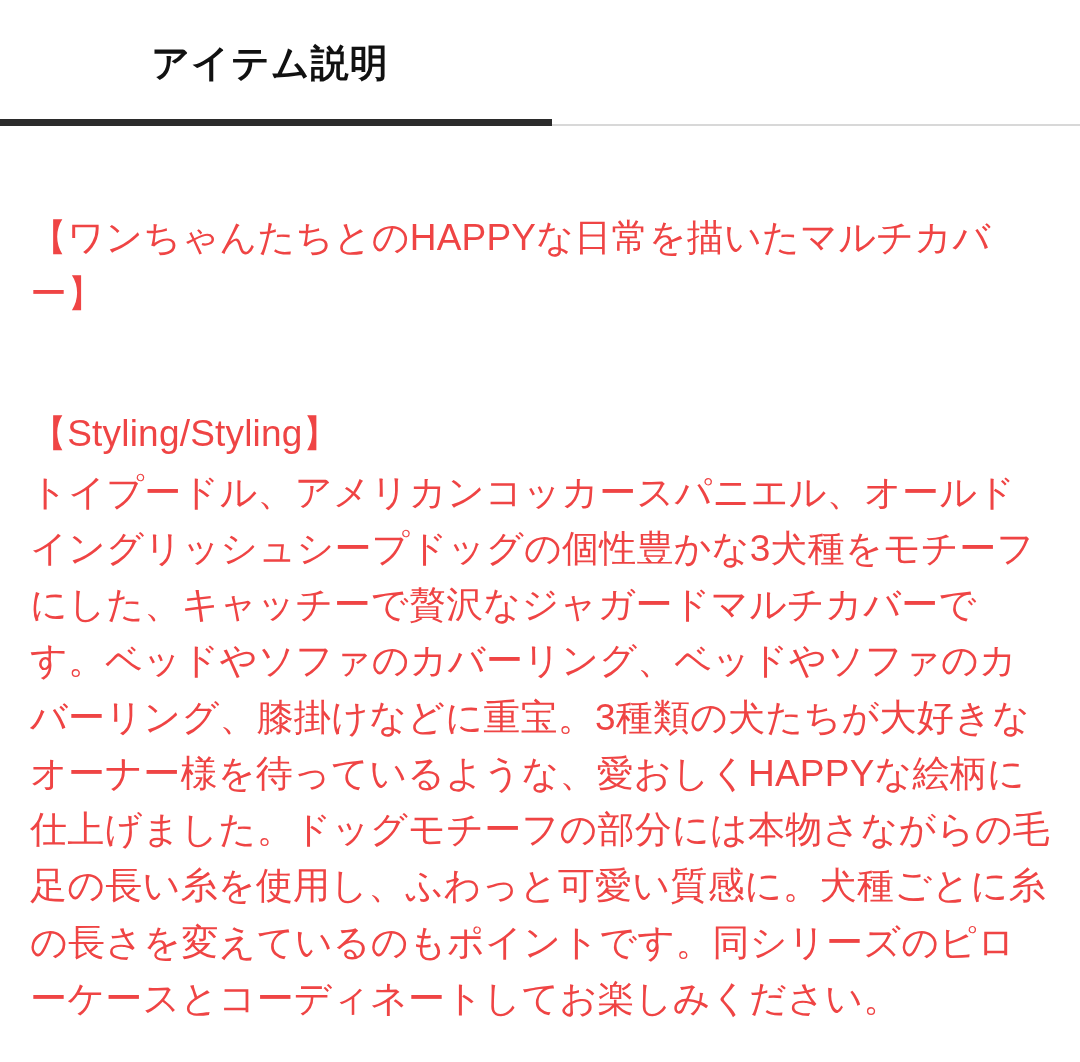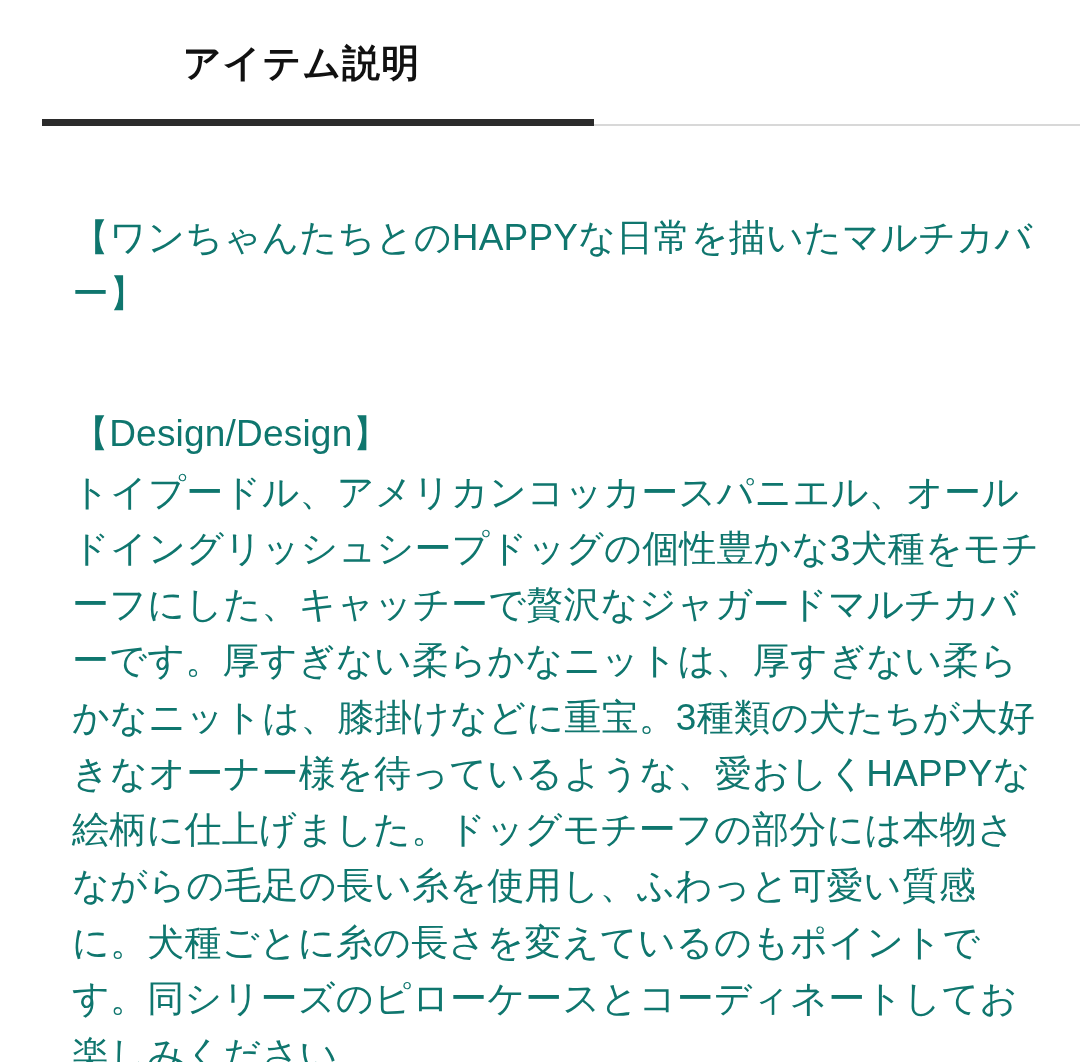--- a/index.html
+++ b/index.html
@@ -14,21 +14,20 @@
     color: #1a1a1a;
     overflow: hidden;
   }
 
   .page {
     position: relative;
     width: 1080px;
     height: 1062px;
     background: #ffffff;
     box-sizing: border-box;
-    padding-left: 42px;
   }
 
   
   .tabbar {
     position: relative;
     display: flex;
     height: 126px;
     align-items: center;
   }
 
@@ -81,21 +80,21 @@
 
   
   .content {
     padding: 0 30px;
     box-sizing: border-box;
   }
 
   .para {
     font-size: 37px;
     line-height: 1.52;
-    color: #0f766e;
+    color: #ef4444;
     letter-spacing: 0.2px;
     margin: 0;
   }
 
   .headline {
     margin-top: 84px;
   }
 
   .section-title {
     margin-top: 84px;
@@ -113,17 +112,17 @@
   <div class="tabbar">
     <div class="tab active">
       <span class="tab-label">アイテム説明</span>
     </div>
     <div class="tab-underline-base"></div>
     <div class="tab-underline-active"></div>
   </div>
 
   <div class="content">
     <p class="para headline">【ワンちゃんたちとのHAPPYな日常を描いたマルチカバー】</p>
-    <p class="para section-title">【Design/Design】</p>
-    <p class="para body-text">トイプードル、アメリカンコッカースパニエル、オールドイングリッシュシープドッグの個性豊かな3犬種をモチーフにした、キャッチーで贅沢なジャガードマルチカバーです。厚すぎない柔らかなニットは、厚すぎない柔らかなニットは、膝掛けなどに重宝。3種類の犬たちが大好きなオーナー様を待っているような、愛おしくHAPPYな絵柄に仕上げました。ドッグモチーフの部分には本物さながらの毛足の長い糸を使用し、ふわっと可愛い質感に。犬種ごとに糸の長さを変えているのもポイントです。同シリーズのピローケースとコーディネートしてお楽しみください。</p>
+    <p class="para section-title">【Styling/Styling】</p>
+    <p class="para body-text">トイプードル、アメリカンコッカースパニエル、オールドイングリッシュシープドッグの個性豊かな3犬種をモチーフにした、キャッチーで贅沢なジャガードマルチカバーです。ベッドやソファのカバーリング、ベッドやソファのカバーリング、膝掛けなどに重宝。3種類の犬たちが大好きなオーナー様を待っているような、愛おしくHAPPYな絵柄に仕上げました。ドッグモチーフの部分には本物さながらの毛足の長い糸を使用し、ふわっと可愛い質感に。犬種ごとに糸の長さを変えているのもポイントです。同シリーズのピローケースとコーディネートしてお楽しみください。</p>
   </div>
 
 </div>
 
 </body></html>

